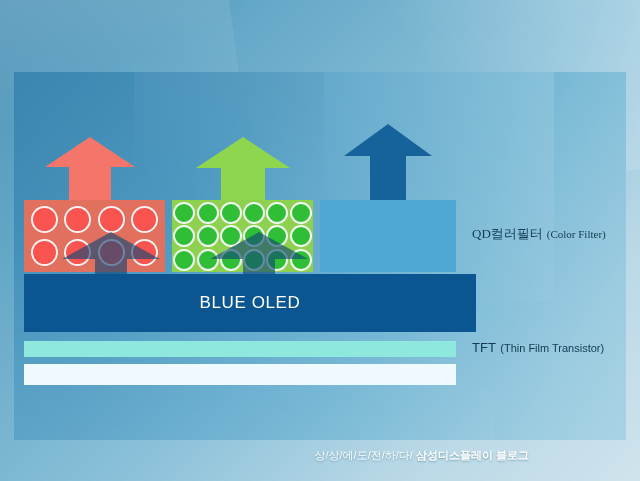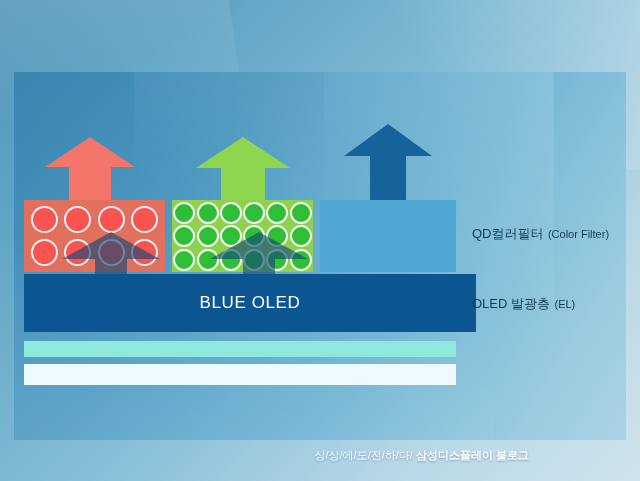--- a/index.html
+++ b/index.html
@@ -94,21 +94,21 @@
   #inner-green {left:196px; top:160px; width:98px; height:42px;}
   #inner-red .head, #inner-green .head{
     border-width:0 49px 27px 49px;border-color:transparent transparent rgba(14,70,118,.62) transparent;}
   #inner-red .shaft, #inner-green .shaft{
     left:33px;top:27px;width:32px;height:15px;background:rgba(14,70,118,.62);}
 
   
   .label{position:absolute;color:#123a52;white-space:nowrap;}
   .label .ko{font-size:13px;}
   .label .en{font-size:11px;}
-  #lbl-cf   {left:458px;top:152px;}
+  #lbl-cf   {left:458px;top:152px;font-family:Liberation Serif, serif;}
   #lbl-oled {left:458px;top:222px;}
   #lbl-tft  {left:458px;top:266px;}
   #lbl-glass{left:458px;top:296px;}
 
   
   #credit{
     position:absolute;left:0;top:448px;width:545px;text-align:right;padding-right:16px;
     box-sizing:border-box;font-size:11px;color:#ffffff;
     text-shadow:0 1px 2px rgba(40,90,120,.45);
   }
@@ -204,23 +204,23 @@
     <div class="layer" id="oled">
       <span>BLUE OLED</span>
     </div>
     <div class="layer" id="tft"></div>
     <div class="layer" id="glass"></div>
 
     <div class="label" id="lbl-cf">
       <span class="ko">QD컬러필터</span>
       <span class="en">(Color Filter)</span>
     </div>
-    <div class="label" id="lbl-oled">
-      <span class="ko">OLED 발광층</span>
-      <span class="en">(EL)</span>
+    <div class="label" id="lbl-tft">
+      <span class="ko">TFT</span>
+      <span class="en">(Thin Film Transistor)</span>
     </div>
   </div>
 
   <div id="credit">
     <span class="tag">상/상/에/도/전/하/다/</span>
     <span class="brand">삼성디스플레이 블로그</span>
   </div>
 
 </div>
 

